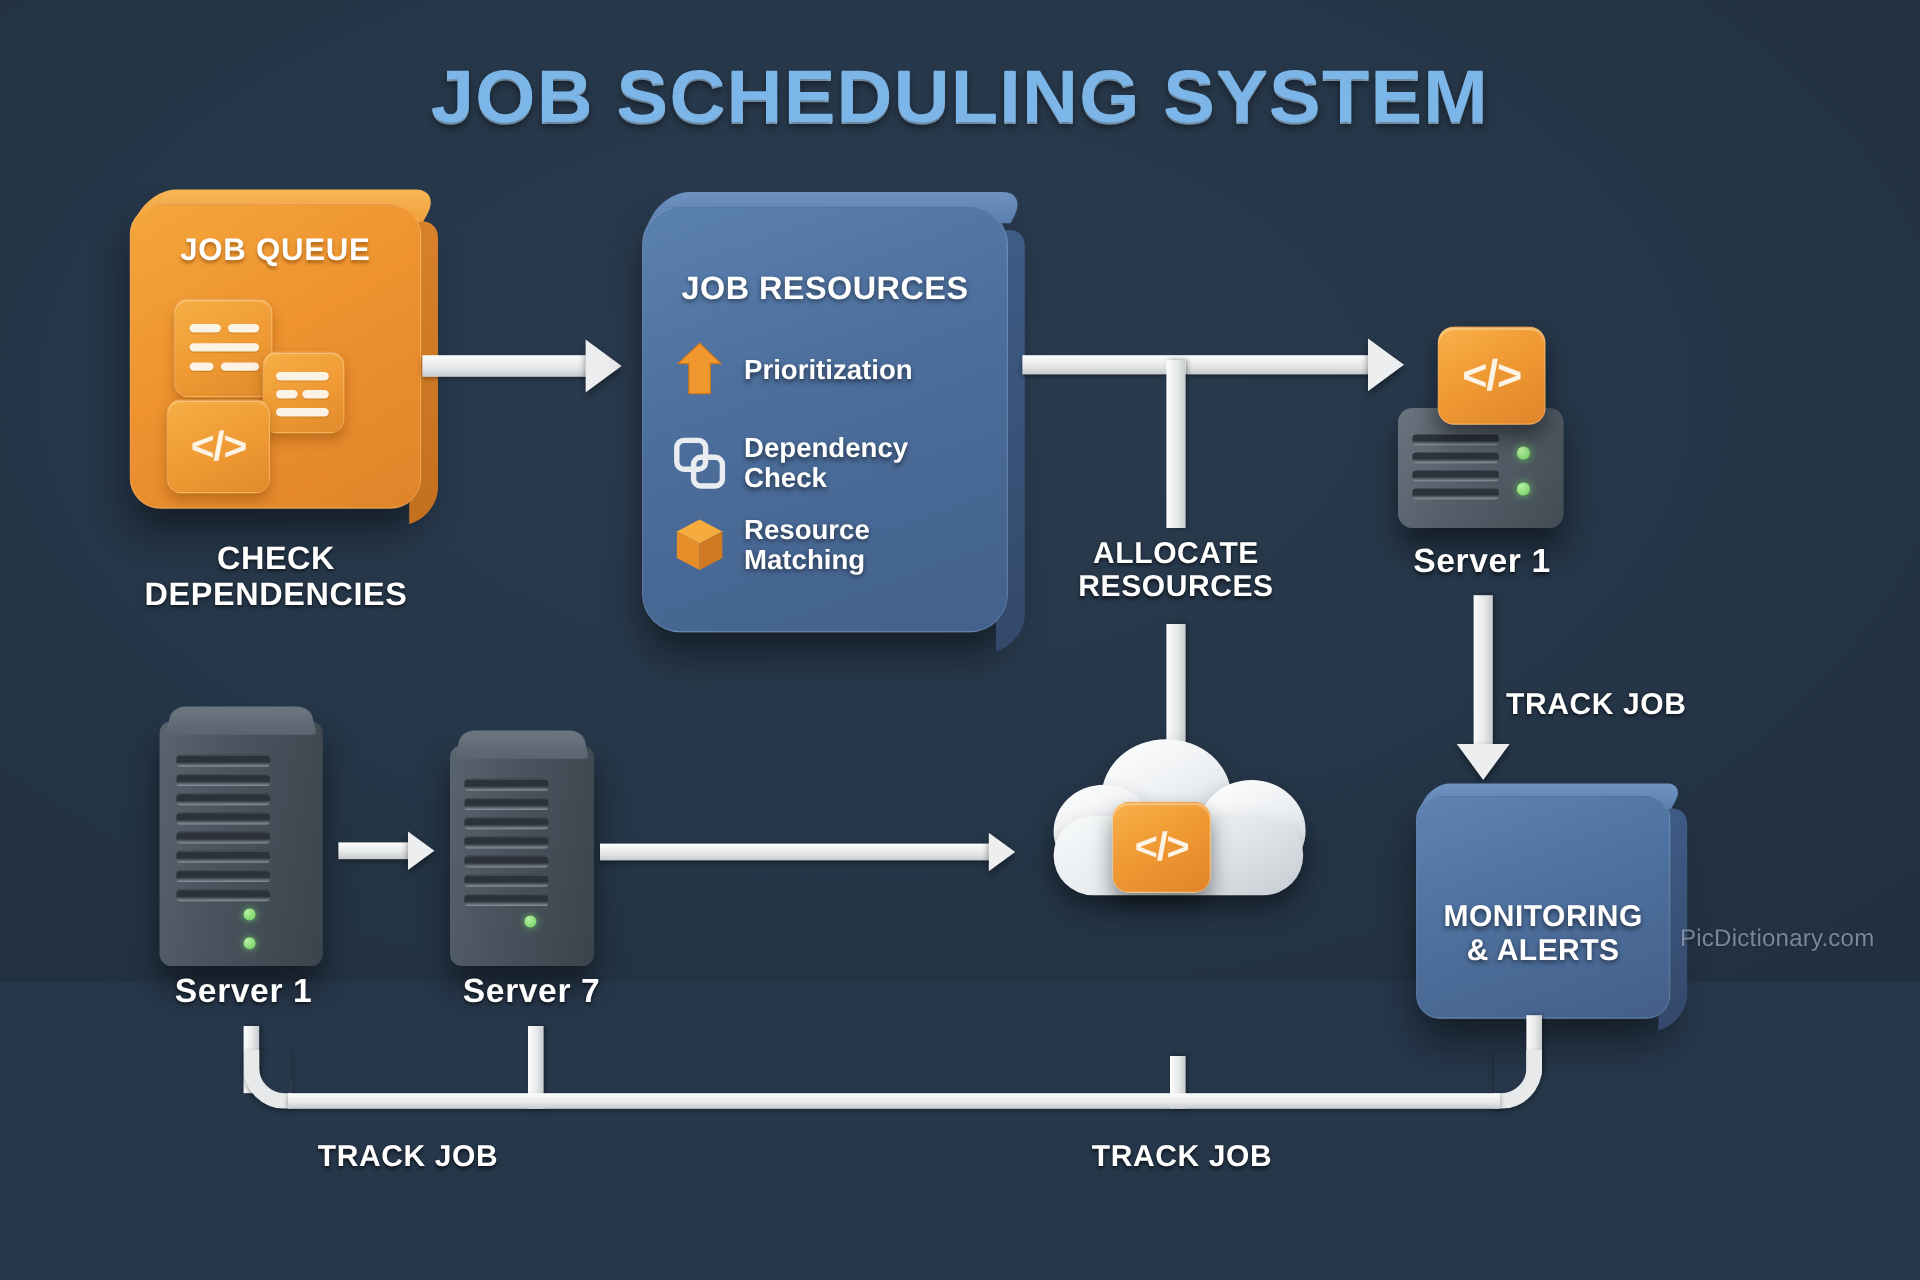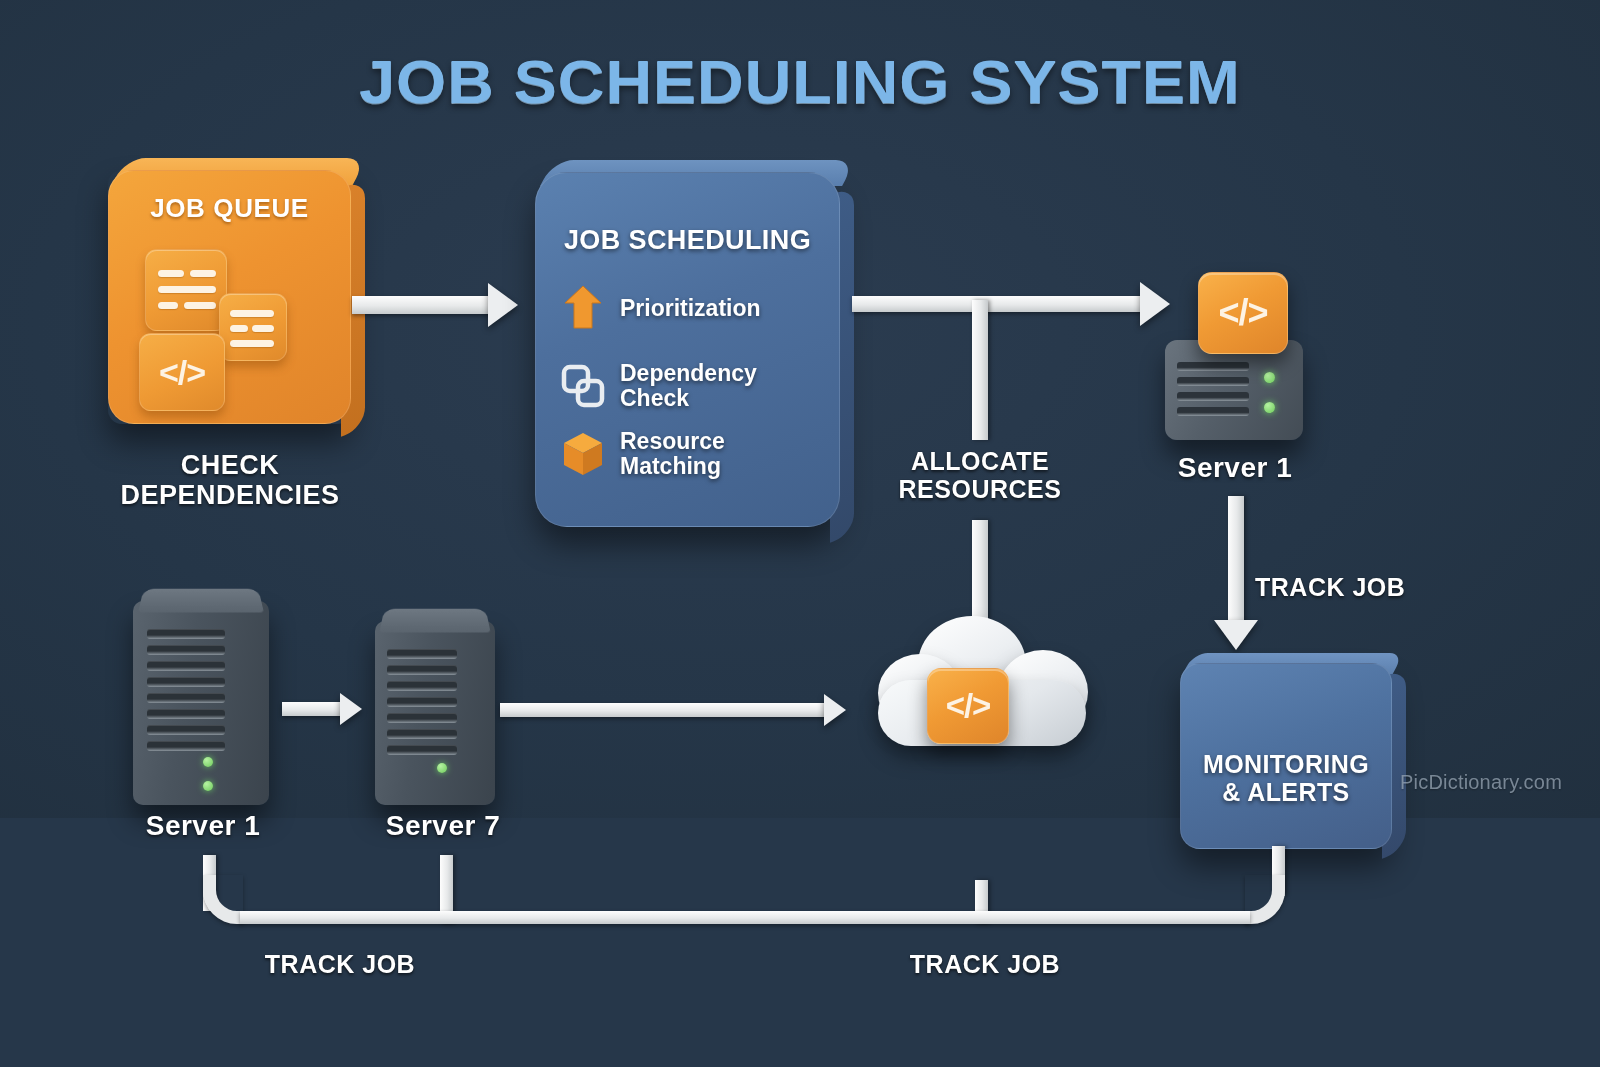--- a/index.html
+++ b/index.html
@@ -38,21 +38,21 @@
     letter-spacing: 1px;
     color: #7cb6e8;
     text-shadow: 0 4px 6px rgba(0,0,0,.45), 0 1px 0 #a9d2f3;
     transform: scaleX(1.04);
     font-family: "Liberation Sans", sans-serif;
   }
 
   
   .panel3d {
     position: absolute;
-    border-radius: 14px;
+    border-radius: 25px;
     box-shadow: 0 18px 30px rgba(0,0,0,.45);
   }
   .panel3d .face {
     position: absolute; inset: 0;
     border-radius: 26px;
   }
   .panel3d .topbevel {
     position: absolute;
     left: 4%; right: -3%; top: -12px; height: 30px;
     border-radius: 20px 20px 0 0;
@@ -286,21 +286,21 @@
   <div class="lbl caps" style="left:60px; top:450px; width:340px; font-size:27px;">CHECK
 DEPENDENCIES</div>
 
   <div class="bar" style="left:352px; top:296px; width:140px; height:18px;"></div>
   <div class="head-r" style="left:488px; top:283px;"></div>
 
   <div class="panel3d" id="job-scheduler">
     <div class="topbevel"></div>
     <div class="sidebevel"></div>
     <div class="face">
-      <div class="boxtitle">JOB SCHEDULING</div>
+      <div class="boxtitle">JOB RESOURCES</div>
 
       <div class="feature" style="top:188px;">
         <div class="ficon">
           <svg viewBox="0 0 46 50" width="46" height="50">
             <rect x="4" y="6" width="24" height="24" rx="6" fill="none" stroke="#e9edf1" stroke-width="4.5"></rect>
             <rect x="18" y="20" width="24" height="24" rx="6" fill="none" stroke="#e9edf1" stroke-width="4.5"></rect>
           </svg>
         </div>
         <div class="ftext">Dependency
 Check</div>

